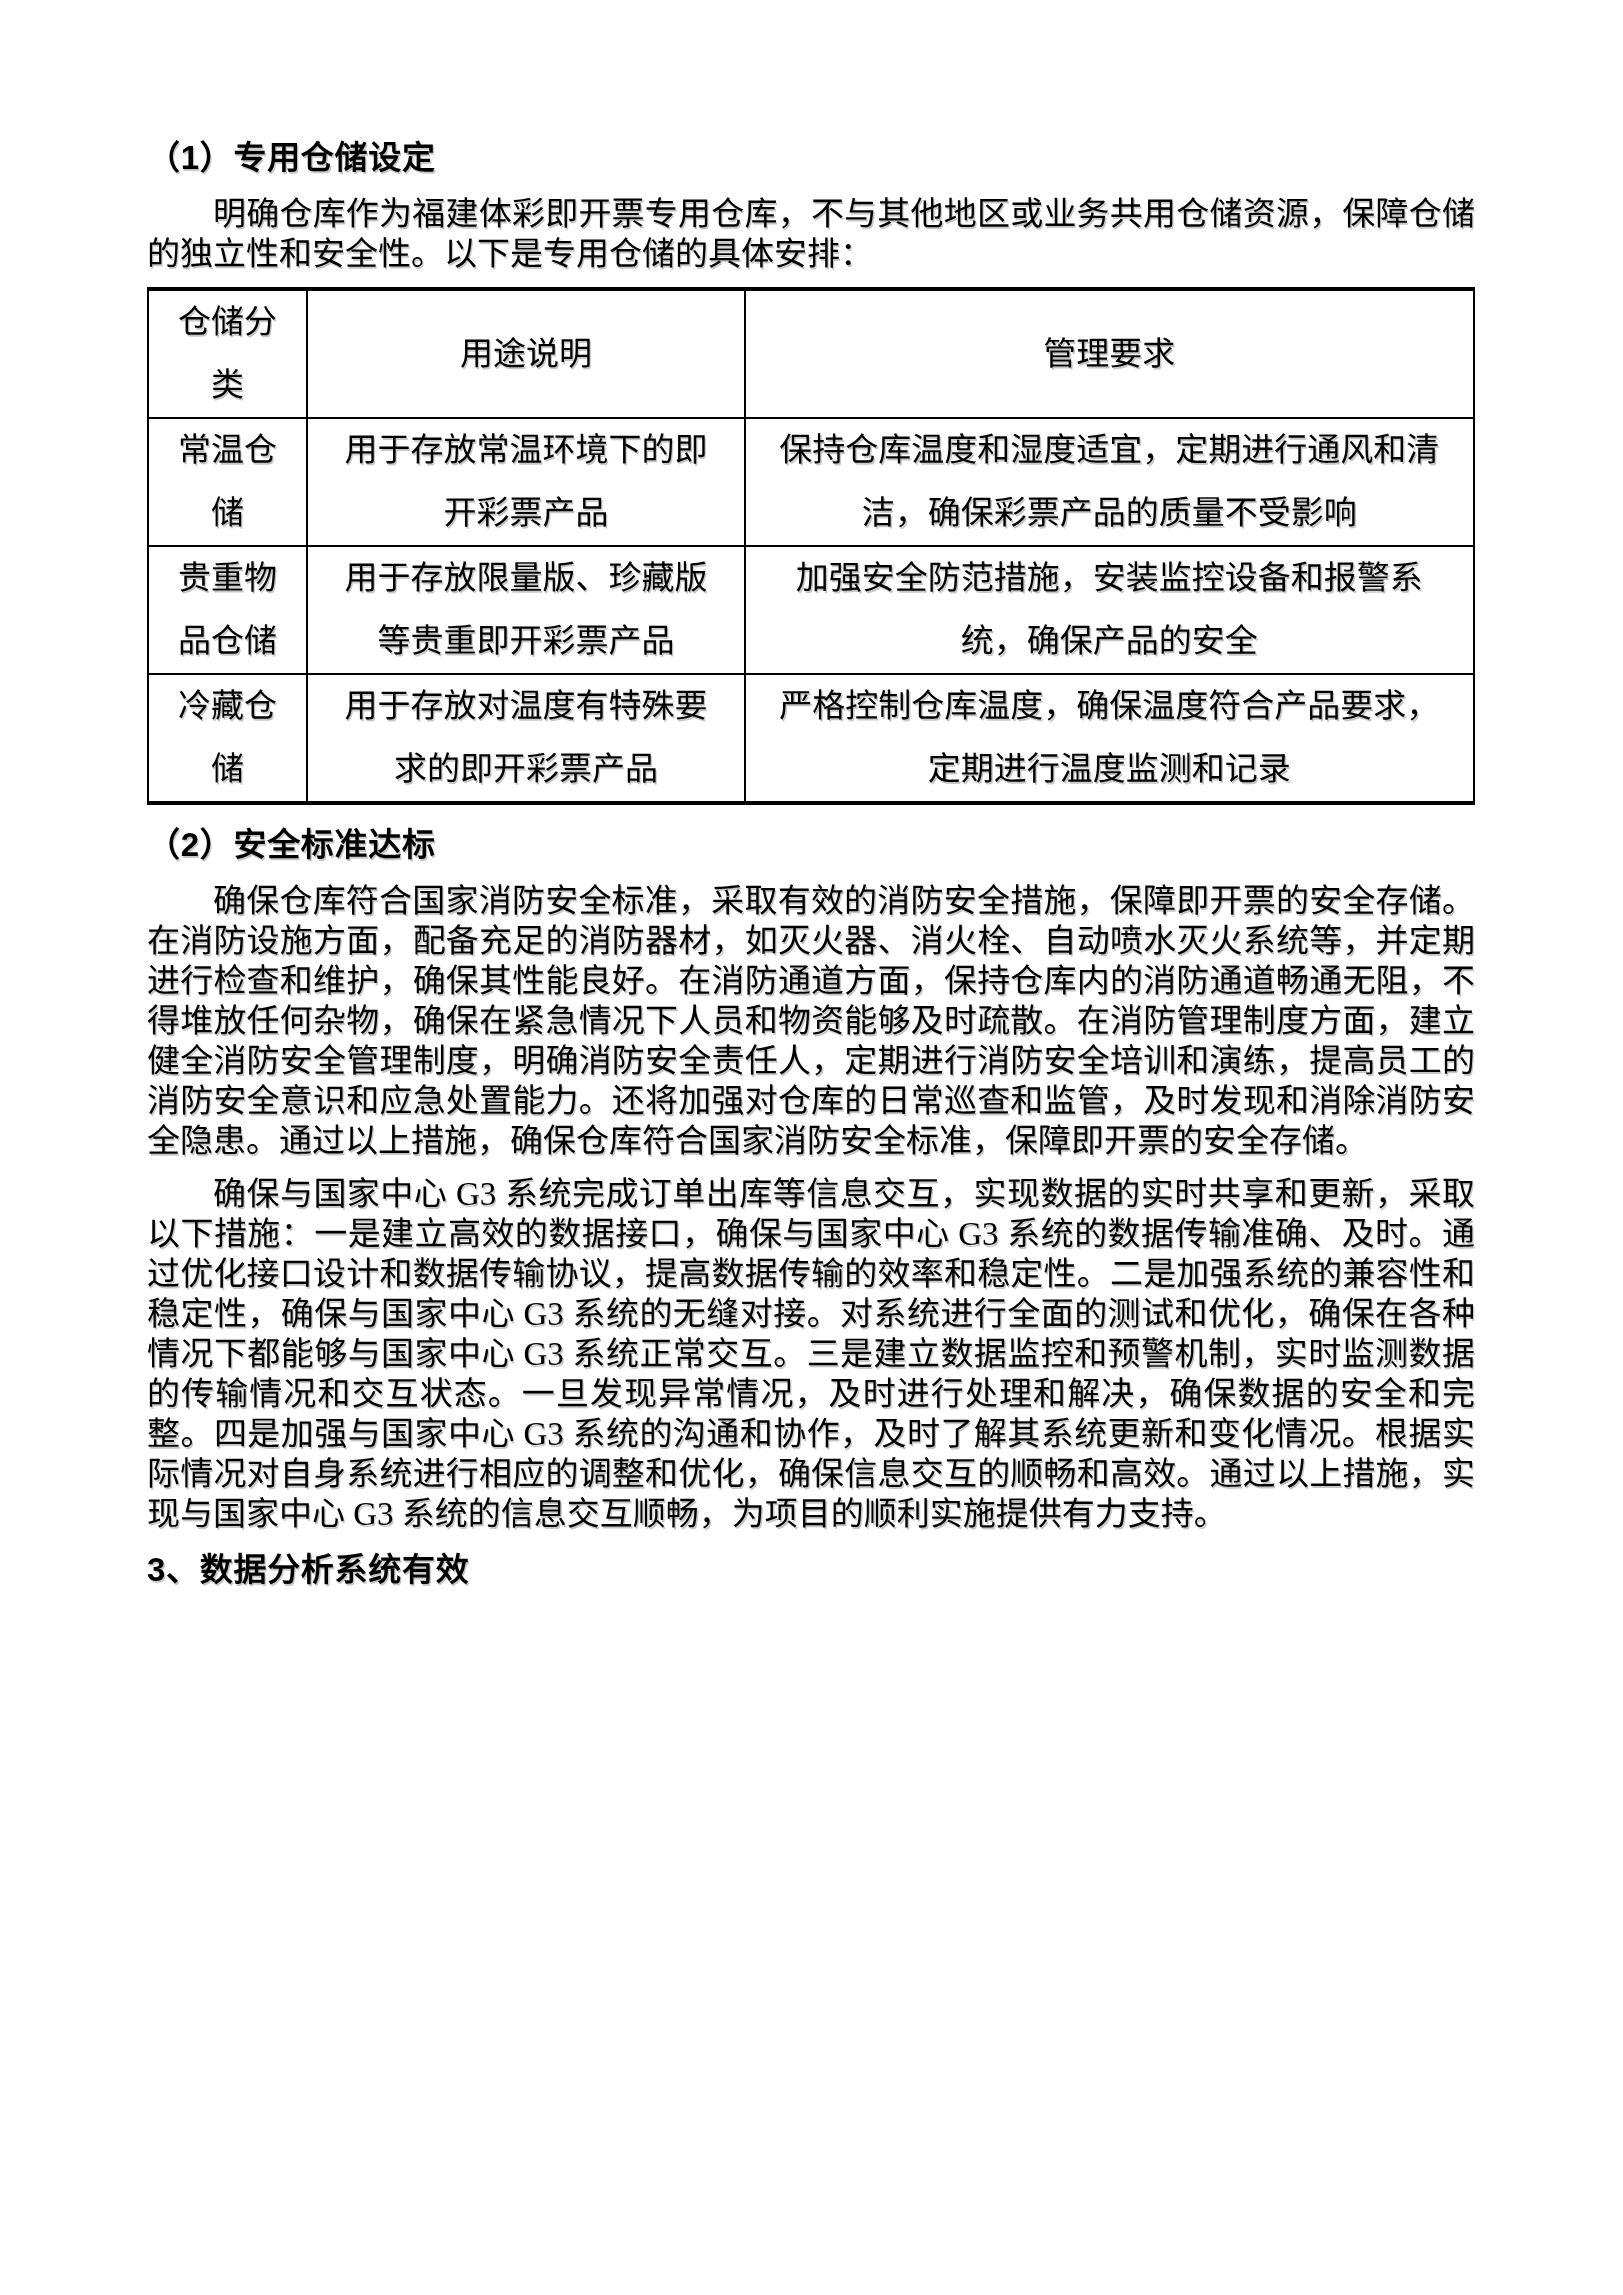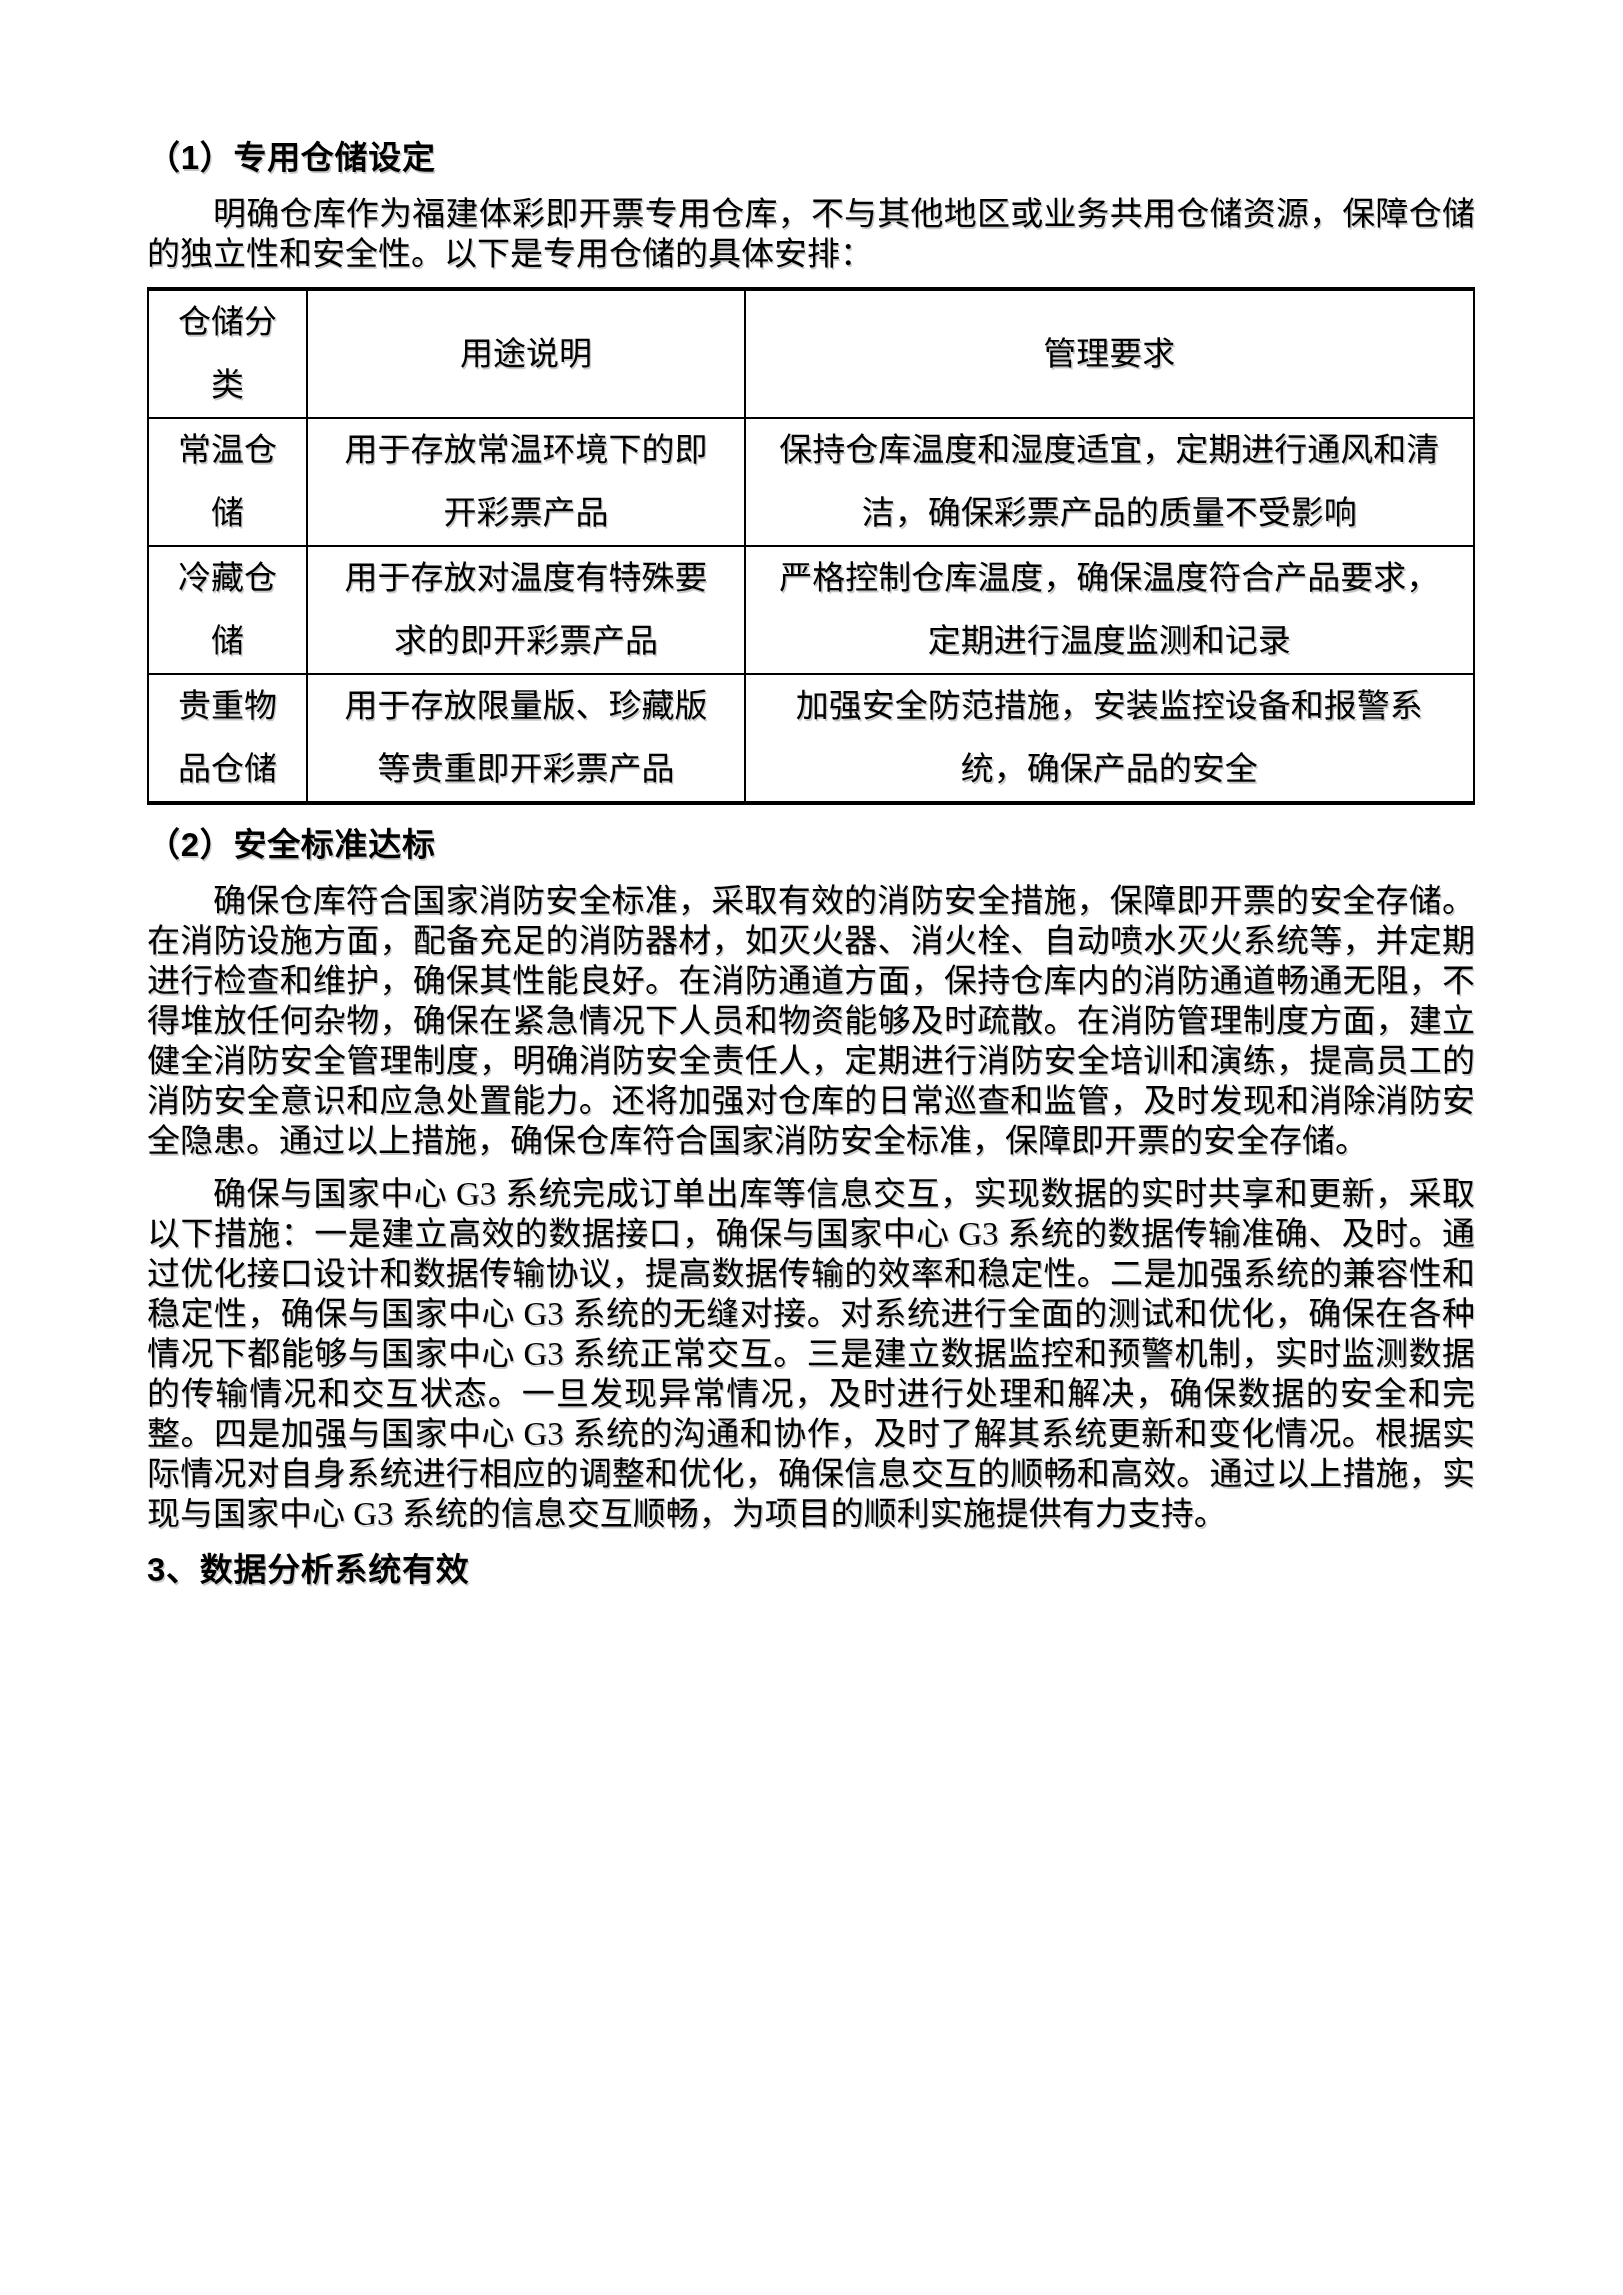--- a/index.html
+++ b/index.html
@@ -83,28 +83,28 @@
         <th>管理要求</th>
       </tr>
     </thead>
     <tbody>
       <tr>
         <td>常温仓储</td>
         <td>用于存放常温环境下的即开彩票产品</td>
         <td>保持仓库温度和湿度适宜，定期进行通风和清洁，确保彩票产品的质量不受影响</td>
       </tr>
       <tr>
+        <td>贵重物品仓储</td>
+        <td>用于存放限量版、珍藏版等贵重即开彩票产品</td>
+        <td>加强安全防范措施，安装监控设备和报警系统，确保产品的安全</td>
+      </tr>
+      <tr>
         <td>冷藏仓储</td>
         <td>用于存放对温度有特殊要求的即开彩票产品</td>
         <td>严格控制仓库温度，确保温度符合产品要求，定期进行温度监测和记录</td>
-      </tr>
-      <tr>
-        <td>贵重物品仓储</td>
-        <td>用于存放限量版、珍藏版等贵重即开彩票产品</td>
-        <td>加强安全防范措施，安装监控设备和报警系统，确保产品的安全</td>
       </tr>
     </tbody>
   </table>
 
   <h2 class="sec-heading">（2）安全标准达标</h2>
 
   <p class="body-para">确保仓库符合国家消防安全标准，采取有效的消防安全措施，保障即开票的安全存储。在消防设施方面，配备充足的消防器材，如灭火器、消火栓、自动喷水灭火系统等，并定期进行检查和维护，确保其性能良好。在消防通道方面，保持仓库内的消防通道畅通无阻，不得堆放任何杂物，确保在紧急情况下人员和物资能够及时疏散。在消防管理制度方面，建立健全消防安全管理制度，明确消防安全责任人，定期进行消防安全培训和演练，提高员工的消防安全意识和应急处置能力。还将加强对仓库的日常巡查和监管，及时发现和消除消防安全隐患。通过以上措施，确保仓库符合国家消防安全标准，保障即开票的安全存储。</p>
 
 
   <p class="body-para">确保与国家中心 G3 系统完成订单出库等信息交互，实现数据的实时共享和更新，采取以下措施：一是建立高效的数据接口，确保与国家中心 G3 系统的数据传输准确、及时。通过优化接口设计和数据传输协议，提高数据传输的效率和稳定性。二是加强系统的兼容性和稳定性，确保与国家中心 G3 系统的无缝对接。对系统进行全面的测试和优化，确保在各种情况下都能够与国家中心 G3 系统正常交互。三是建立数据监控和预警机制，实时监测数据的传输情况和交互状态。一旦发现异常情况，及时进行处理和解决，确保数据的安全和完整。四是加强与国家中心 G3 系统的沟通和协作，及时了解其系统更新和变化情况。根据实际情况对自身系统进行相应的调整和优化，确保信息交互的顺畅和高效。通过以上措施，实现与国家中心 G3 系统的信息交互顺畅，为项目的顺利实施提供有力支持。</p>

